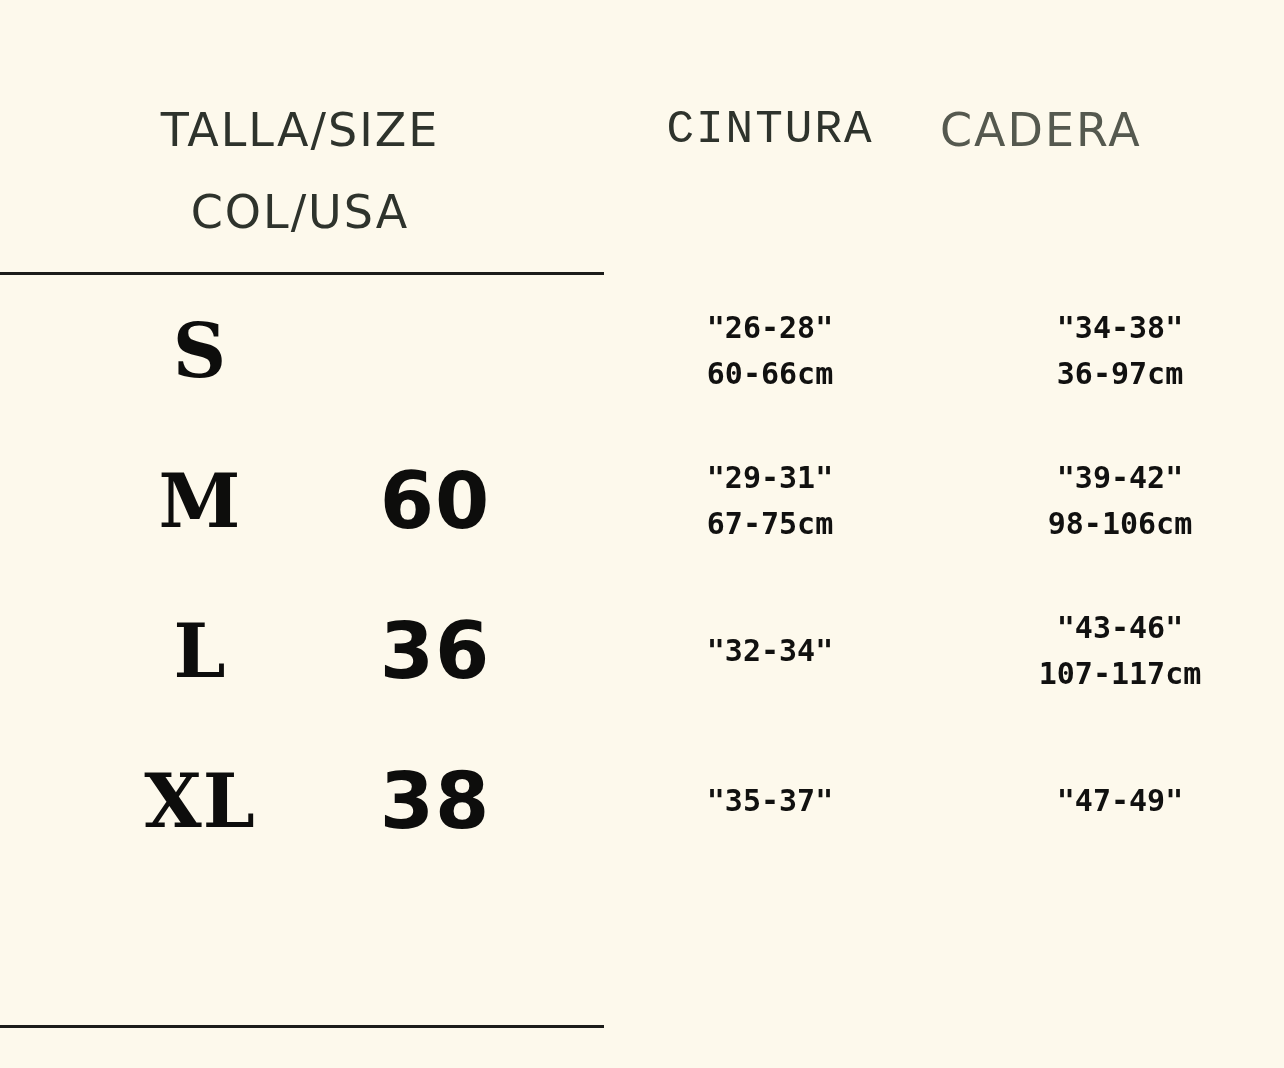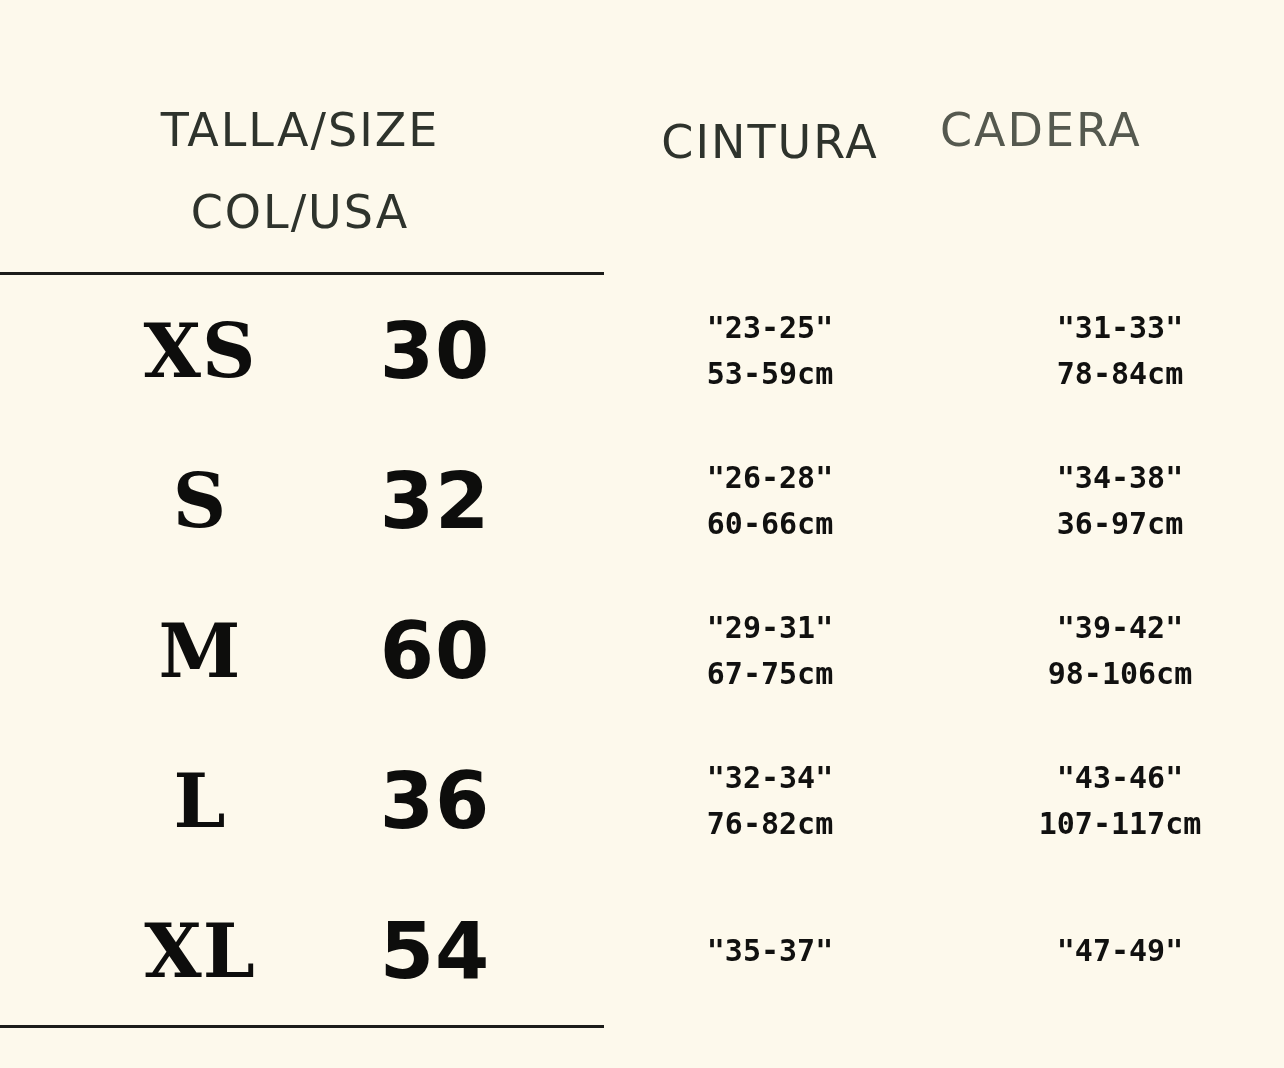--- a/index.html
+++ b/index.html
@@ -41,28 +41,29 @@
     letter-spacing: 2px;
     line-height: 84px;
   }
   .hdr-size .line2 {
     display: block;
     line-height: 80px;
   }
   .hdr-cintura {
     position: absolute;
     left: 600px;
-    top: 12px;
+    top: 0;
     width: 340px;
     text-align: center;
     color: #2e332c;
     font-size: 46px;
     font-weight: 400;
     letter-spacing: 2px;
     line-height: 84px;
+    font-family: Liberation Mono, monospace;
   }
   .hdr-cadera {
     position: absolute;
     left: 940px;
     top: 0;
     width: 400px;
     text-align: left;
     color: #55594f;
     font-size: 46px;
     font-weight: 400;
@@ -164,36 +165,23 @@
       <span class="line2">COL/USA</span>
     </div>
     <div class="hdr-cintura">CINTURA</div>
     <div class="hdr-cadera">CADERA</div>
   </div>
 
   <div class="rule rule-top"></div>
 
   <div class="rows">
 
-    <div class="row">
-      <div class="cell-letter">XS</div>
-      <div class="cell-num">30</div>
-      <div class="cell-meas cell-cintura">
-        <span class="meas-in">"23-25"</span>
-        <span class="meas-cm">53-59cm</span>
-      </div>
-      <div class="cell-meas cell-cadera">
-        <span class="meas-in">"31-33"</span>
-        <span class="meas-cm">78-84cm</span>
-      </div>
-    </div>
 
     <div class="row">
       <div class="cell-letter">S</div>
-      <div class="cell-num">32</div>
       <div class="cell-meas cell-cintura">
         <span class="meas-in">"26-28"</span>
         <span class="meas-cm">60-66cm</span>
       </div>
       <div class="cell-meas cell-cadera">
         <span class="meas-in">"34-38"</span>
         <span class="meas-cm">36-97cm</span>
       </div>
     </div>
 
@@ -208,31 +196,30 @@
         <span class="meas-in">"39-42"</span>
         <span class="meas-cm">98-106cm</span>
       </div>
     </div>
 
     <div class="row">
       <div class="cell-letter">L</div>
       <div class="cell-num">36</div>
       <div class="cell-meas cell-cintura">
         <span class="meas-in">"32-34"</span>
-        <span class="meas-cm">76-82cm</span>
       </div>
       <div class="cell-meas cell-cadera">
         <span class="meas-in">"43-46"</span>
         <span class="meas-cm">107-117cm</span>
       </div>
     </div>
 
     <div class="row">
       <div class="cell-letter">XL</div>
-      <div class="cell-num">54</div>
+      <div class="cell-num">38</div>
       <div class="cell-meas cell-cintura">
         <span class="meas-in">"35-37"</span>
       </div>
       <div class="cell-meas cell-cadera">
         <span class="meas-in">"47-49"</span>
       </div>
     </div>
 
   </div>
 

